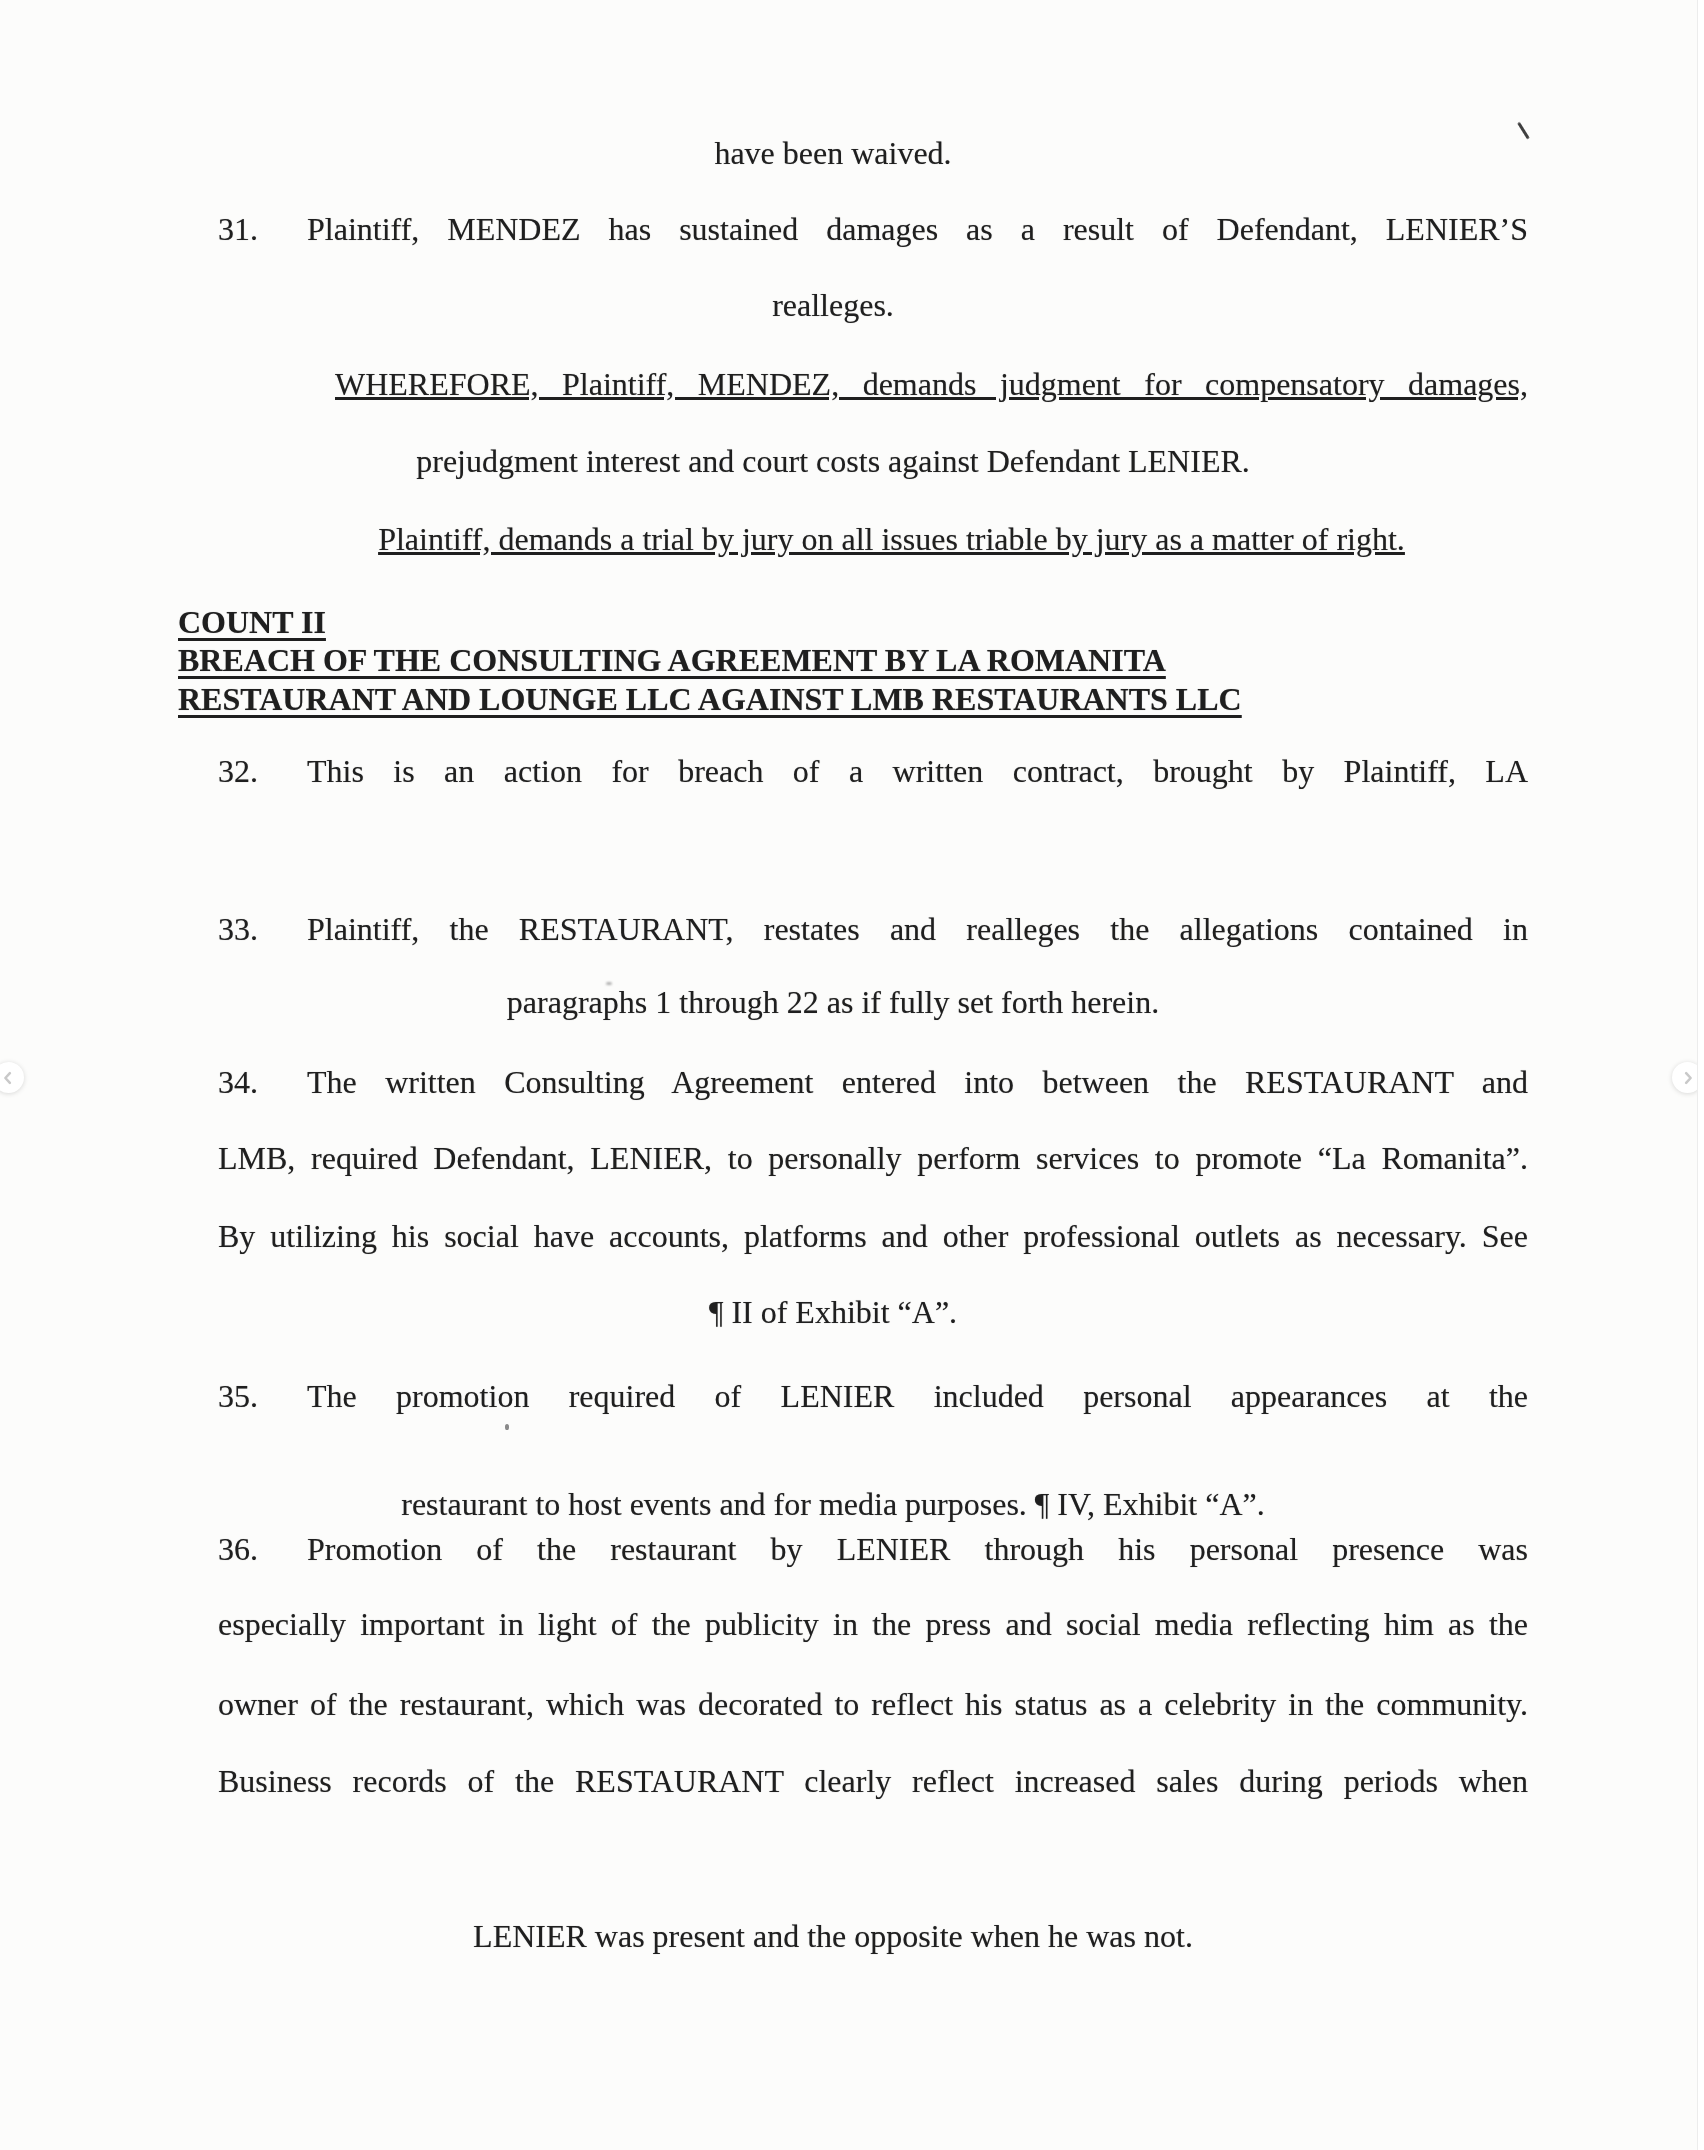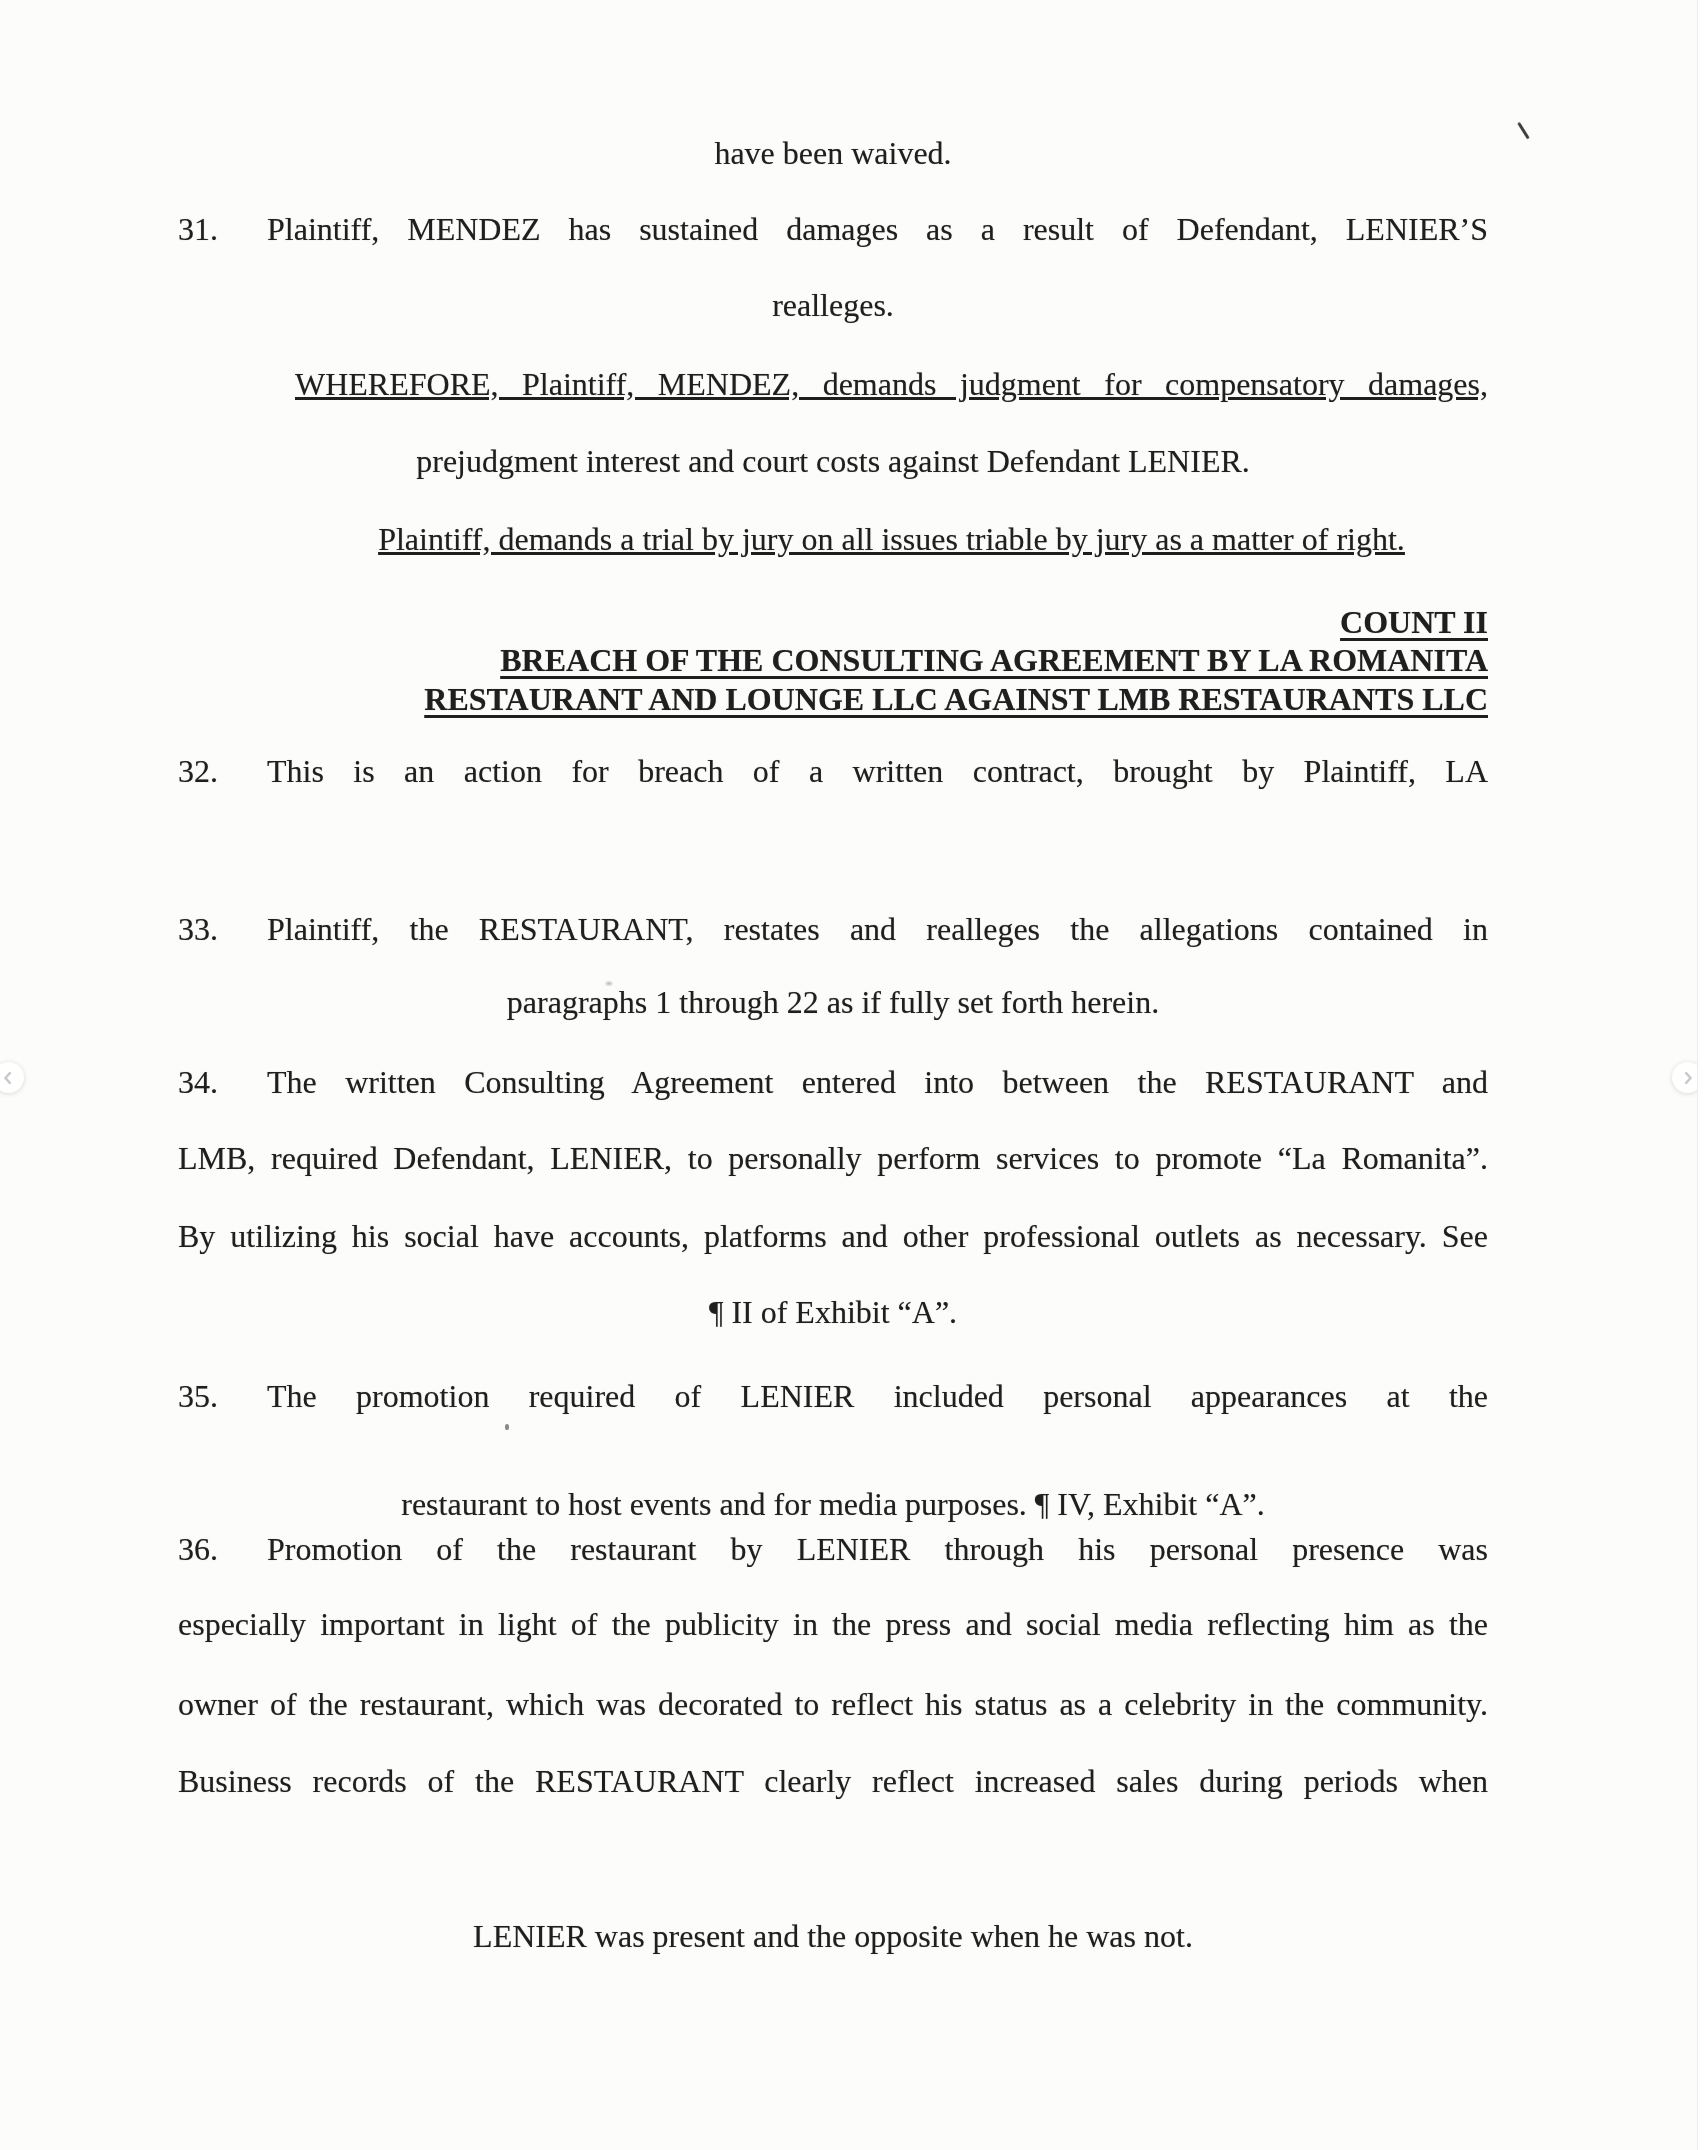--- a/index.html
+++ b/index.html
@@ -15,25 +15,25 @@
   .ln{
     position:absolute;
     left:178px;
     width:1310px;
     font-size:32px;
     line-height:40px;
     white-space:normal;
     text-shadow:0 0 0.8px rgba(25,25,25,.45);
     text-align:center;
   }
-  .j{text-align:justify;text-align-last:justify;}
+  .j{text-align:justify;text-align-last:justify;margin-left:40px;}
   .ind{text-indent:117px;text-decoration:underline;}
   .pnum{display:inline-block;width:89px;}
   .hd{
-    text-align:right;
+    text-align:left;
     font-weight:700;
     text-decoration:underline;
     text-decoration-thickness:2.8px;
     text-underline-offset:4.9px;
   }
   .navbtn{
     position:absolute;
     width:31px;height:31px;
     border-radius:50%;
     background:#ffffff;

